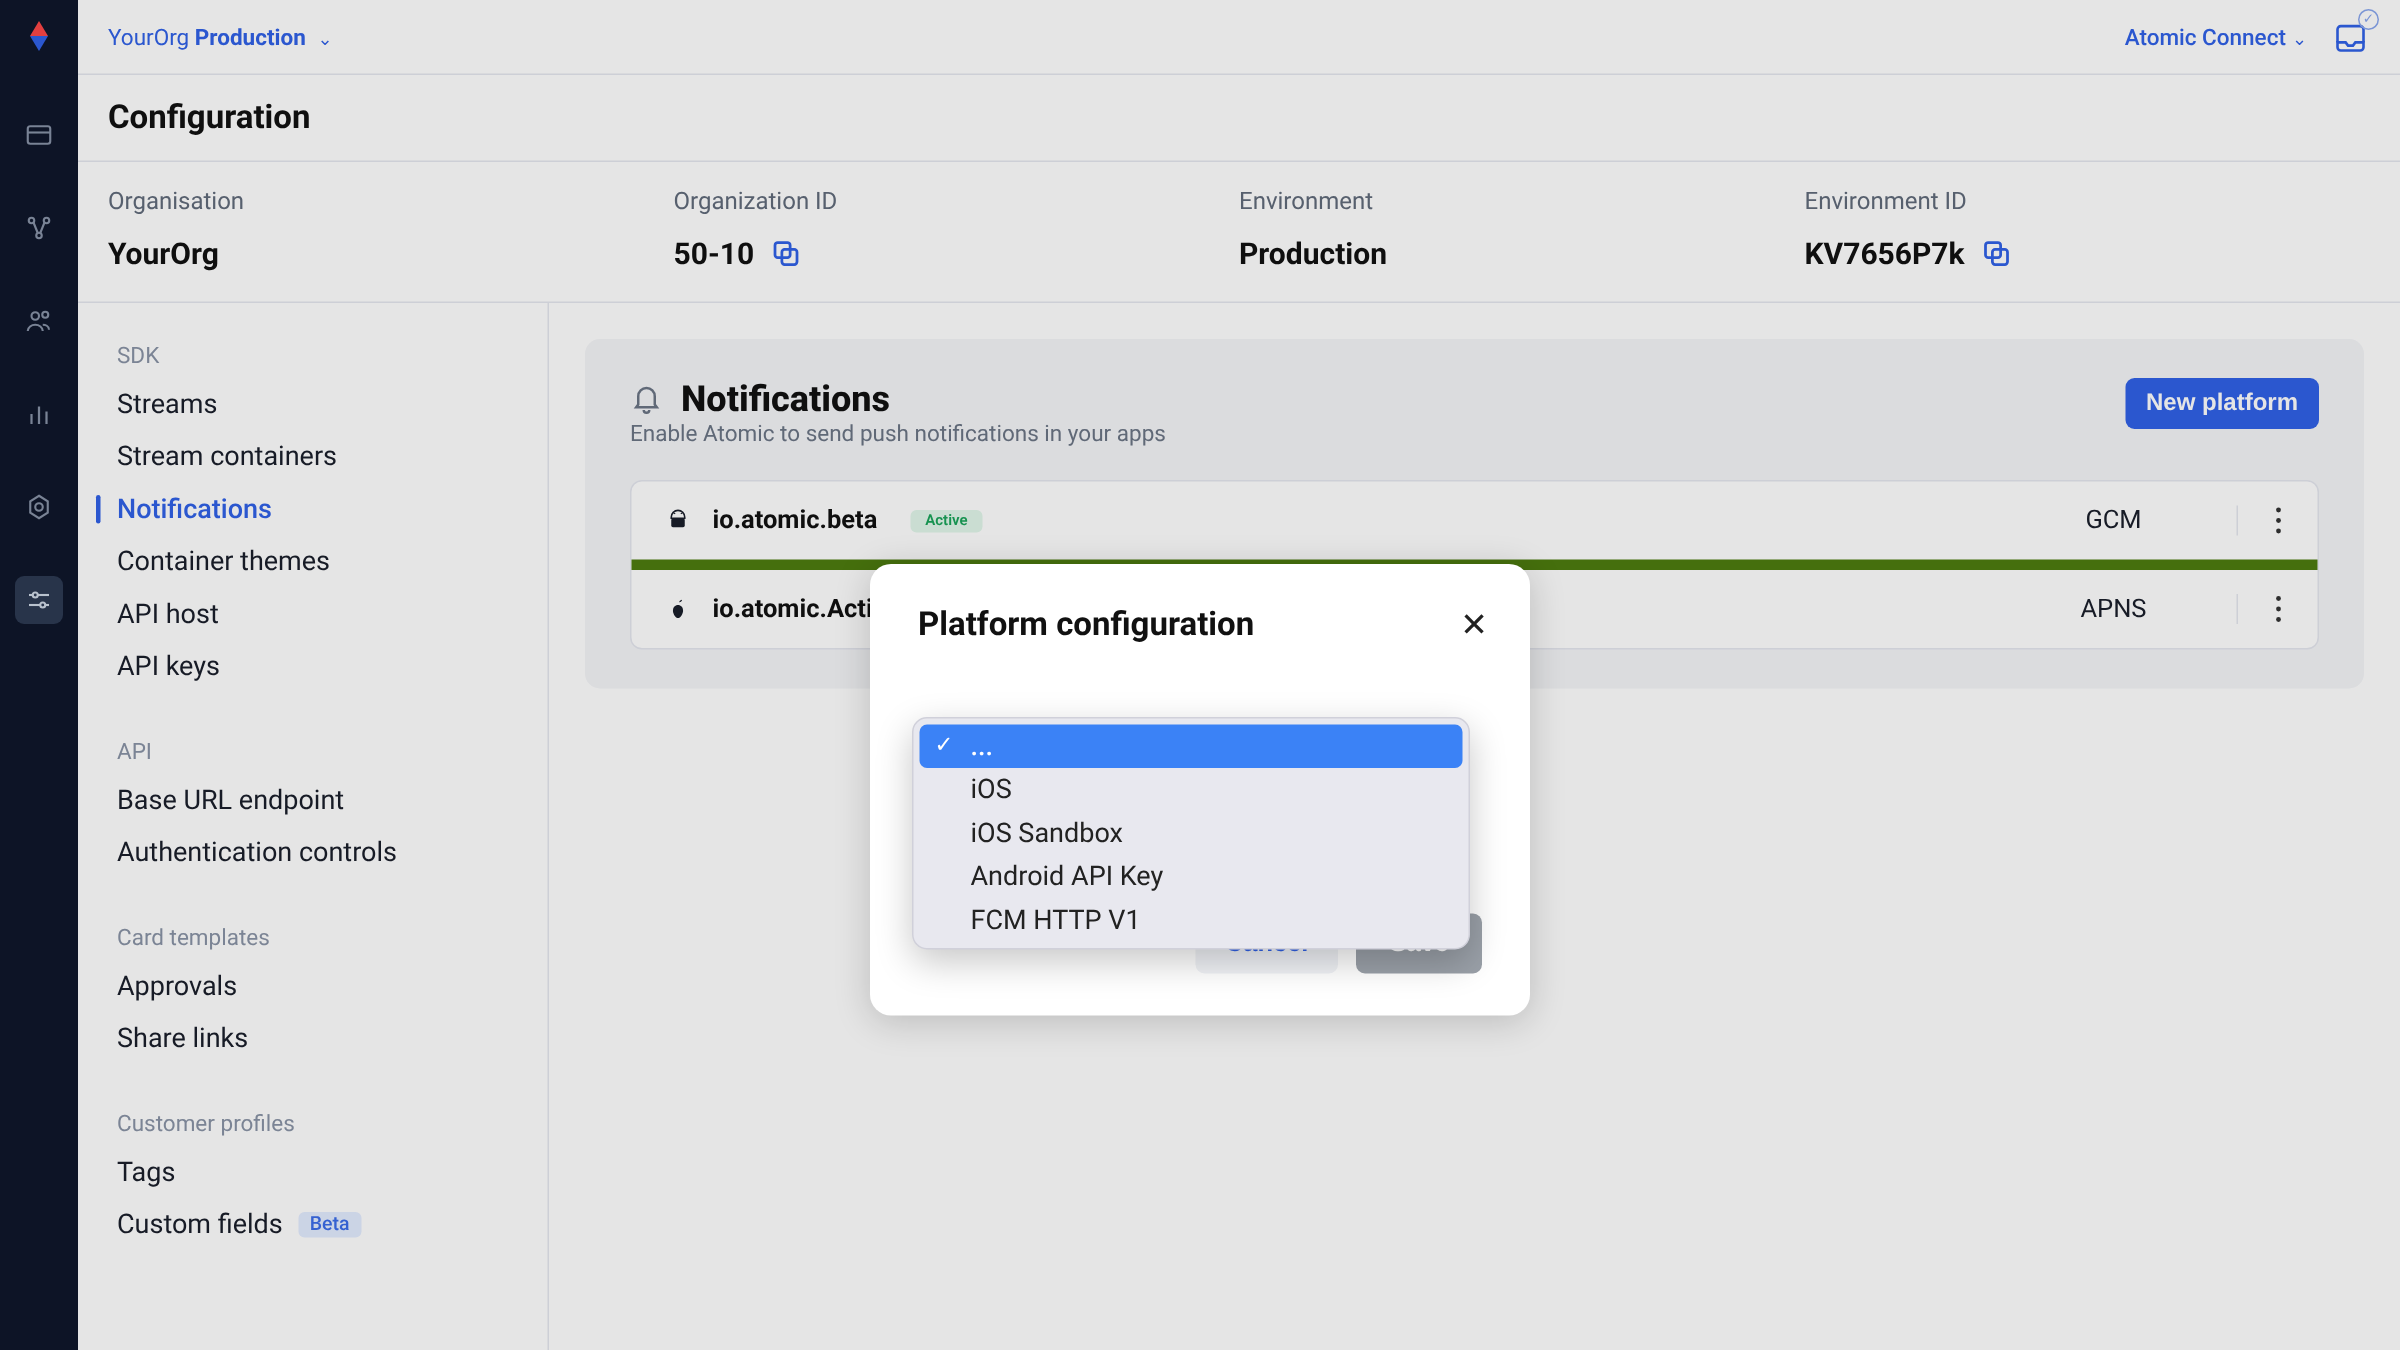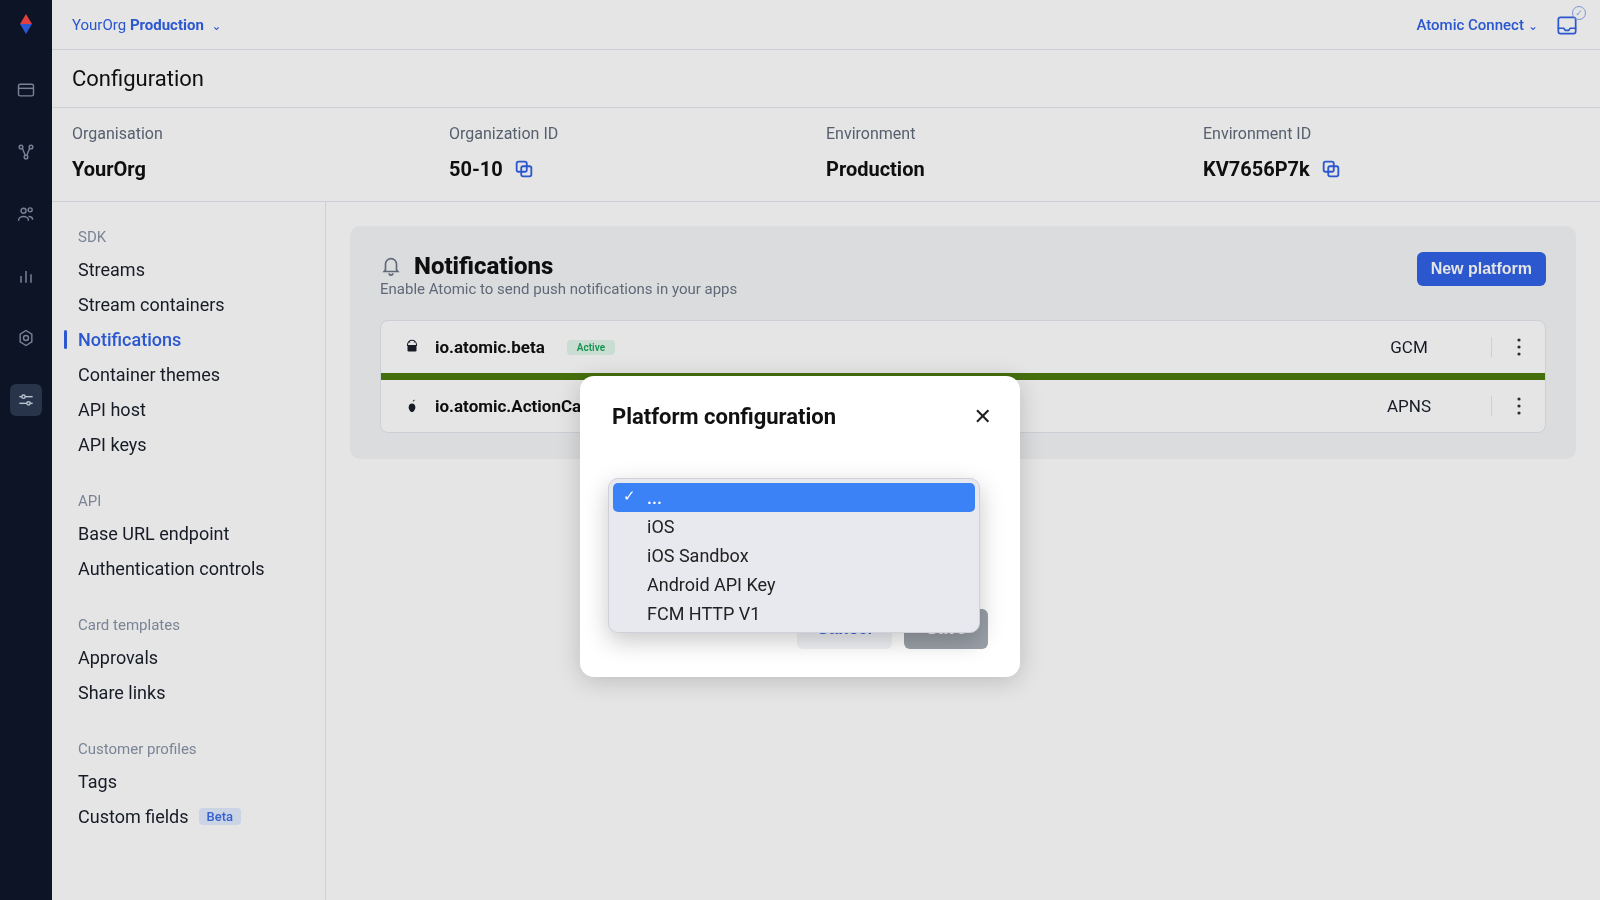--- a/index.html
+++ b/index.html
@@ -25,31 +25,31 @@
   .topbar {
     height: 50px; border-bottom: 1px solid #e5e7ef; display:flex; align-items:center;
     padding: 0 20px; justify-content: space-between; font-size: 15px;
   }
   .topbar-left { color: #3061e7; }
   .topbar-left .org { font-weight: 400; }
   .topbar-left .env { font-weight: 700; }
   .topbar-right { display:flex; align-items:center; gap: 16px; color: #3061e7; font-weight: 500;}
 
   .title-row { height: 58px; display:flex; align-items:center; padding: 0 20px; border-bottom: 1px solid #e5e7ef; }
-  .title-row h1 { font-size: 22px; font-weight: 400; }
+  .title-row h1 { font-size: 22px; font-weight: 700; }
 
   .info-row { display:flex; padding: 16px 20px 20px; border-bottom: 1px solid #e5e7ef; }
   .info-cell { flex:1; }
   .info-cell .lbl { color: #616b7b; font-size: 16px; margin-bottom: 14px; }
   .info-cell .val { font-size: 20px; font-weight: 700; display:flex; align-items:center; gap:10px; }
   .copy-icon { color: #3061e7; width: 22px; height: 22px; cursor:pointer; display:inline-flex; }
 
   .body { display:flex; flex:1; min-height:0; }
   .sidenav {
-    width: 274px; border-right: 1px solid #e5e7ef; padding: 24px 0 24px 0;
+    width: 314px; border-right: 1px solid #e5e7ef; padding: 24px 0 24px 0;
     overflow:auto;
   }
   .sidenav .grp-title { color: #8a94a6; font-size: 15px; padding: 2px 26px 6px; }
   .sidenav .item { display:flex; align-items:center; font-size: 18px; padding: 7px 26px 7px 26px; color: #1a1f2b; cursor:pointer; position:relative;}
   .sidenav .item.active { color: #3061e7; font-weight:500;}
   .sidenav .item.active::before { content:""; position:absolute; left:12px; top:8px; bottom:8px; width:3px; background:#3061e7; border-radius:2px;}
   .sidenav .grp { margin-bottom: 28px; }
   .beta { display:inline-block; background:#e3ecff; color:#3b6ce9; font-size:13px; font-weight:500; padding:1px 8px; border-radius:4px; margin-left:10px;}
 
   .main { flex:1; padding: 24px; }

